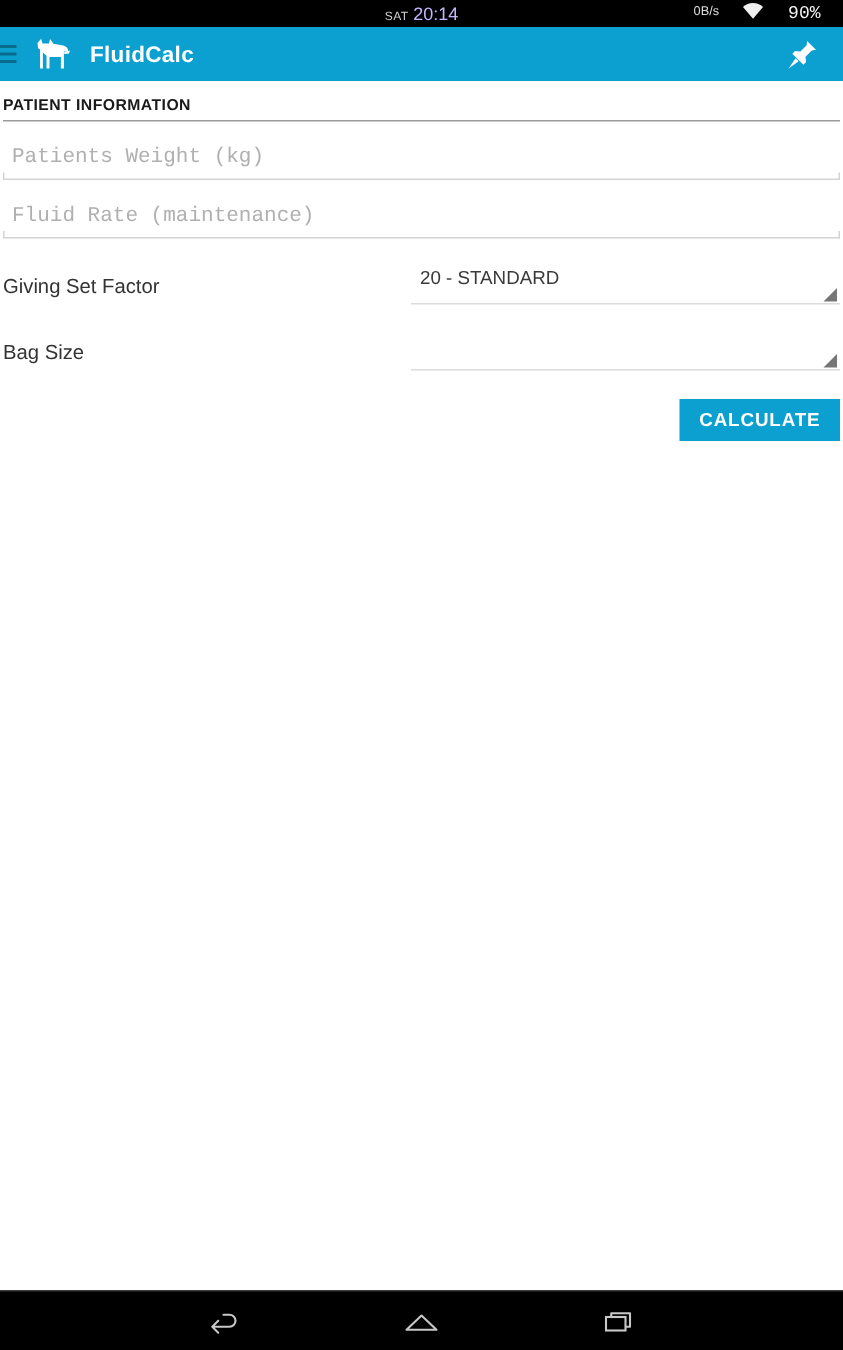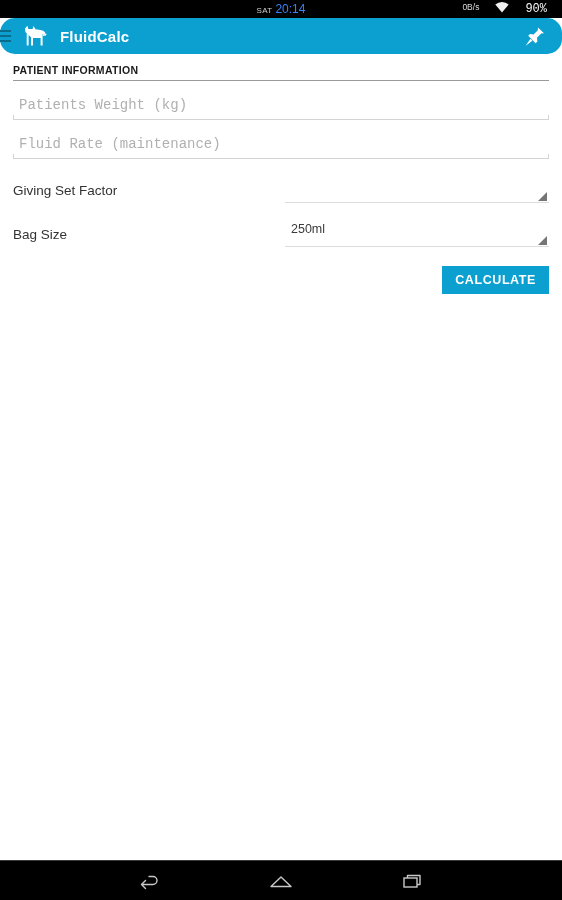--- a/index.html
+++ b/index.html
@@ -44,42 +44,41 @@
   }
   .status-day {
     font-size: 8px;
     letter-spacing: 0.3px;
     color: #d0d0d0;
     position: relative;
     top: -0.5px;
   }
   .status-time {
     font-size: 12px;
-    color: #3b82f6;
+    color: #c4b5fd;
   }
   .status-right {
     position: absolute;
     right: 15px;
     display: flex;
     gap: 16px;
   }
   .net-speed { font-size: 8.5px; color: #dcdcdc; }
   .wifi-icon { display: block; }
   .battery-pct { font-size: 12px; color: #f5f5f5; font-family: Liberation Mono, monospace; }
 
   
   .app-bar {
     height: 36px;
     flex: 0 0 36px;
     background: #0ba0d0;
     display: flex;
     align-items: center;
     position: relative;
     padding-left: 0;
-    border-radius: 15px;
   }
   .drawer-toggle {
     width: 12px;
     height: 36px;
     display: flex;
     flex-direction: column;
     justify-content: center;
     gap: 3px;
     padding-left: 0px;
     overflow: hidden;
@@ -114,21 +113,21 @@
     width: 30px;
     display: flex;
     align-items: center;
     justify-content: center;
   }
 
   
   .content {
     flex: 1 1 auto;
     background: #ffffff;
-    padding: 0 13px;
+    padding: 0 2px;
     overflow: hidden;
   }
 
   .section-header {
     margin-top: 10px;
     font-size: 10.5px;
     font-weight: bold;
     color: #1a1a1a;
     letter-spacing: 0.3px;
     padding-bottom: 4px;
@@ -298,28 +297,28 @@
     </div>
 
 
     <div class="field">
       <input type="text" placeholder="Fluid Rate (maintenance)" style="">
     </div>
 
     <div class="spinner-row">
       <div class="spinner-label">Giving Set Factor</div>
       <div class="spinner">
+        <div class="spinner-value">20 - STANDARD</div>
         <div class="spinner-arrow"></div>
       </div>
     </div>
 
     <div class="spinner-row">
       <div class="spinner-label">Bag Size</div>
       <div class="spinner">
-        <div class="spinner-value">250ml</div>
         <div class="spinner-arrow"></div>
       </div>
     </div>
 
     <div class="button-row">
       <button class="calculate-button">CALCULATE</button>
     </div>
 
   </div>
 

